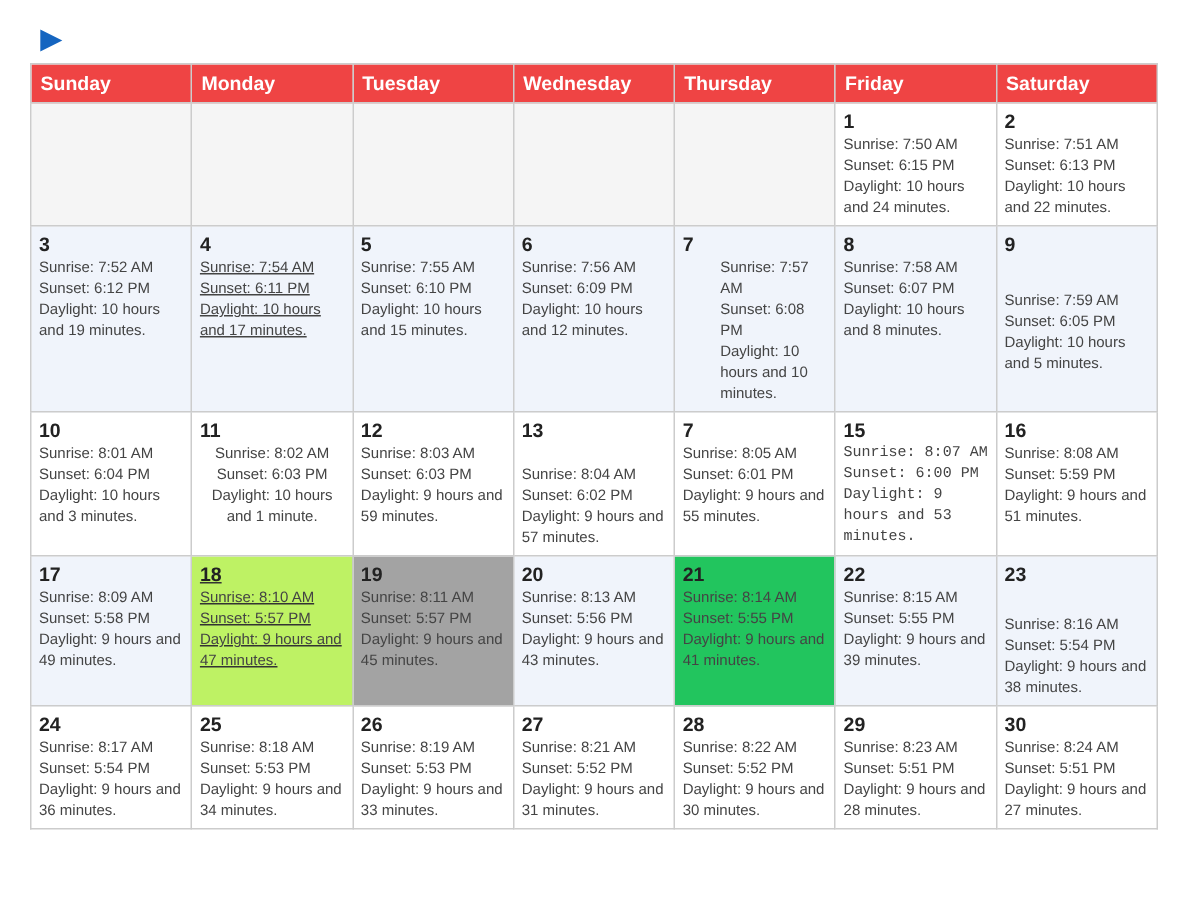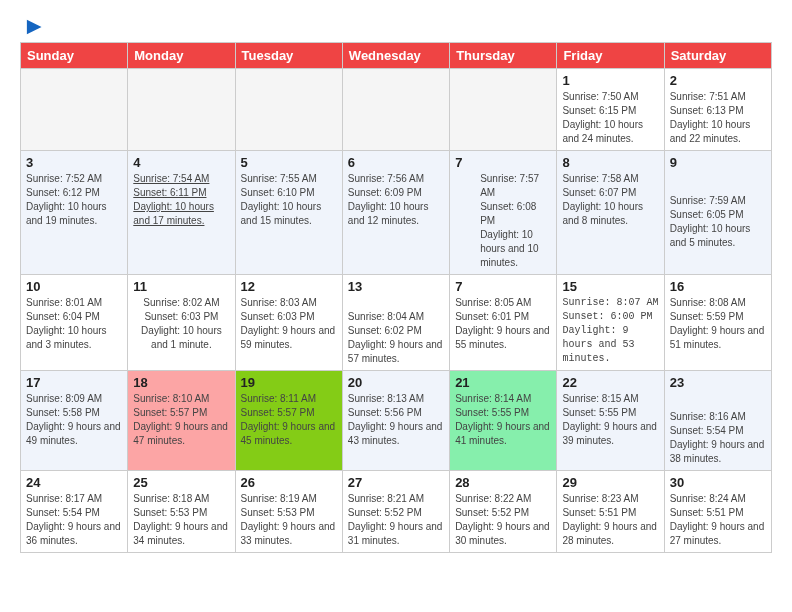--- a/index.html
+++ b/index.html
@@ -229,39 +229,39 @@
 Daylight: 9 hours and 51 minutes.</div>
           </td>
         </tr>
         <tr>
           <td style="background: rgb(240, 244, 251);">
             <span class="day-number">17</span>
             <div class="day-info" style="white-space: pre-line;">Sunrise: 8:09 AM
 Sunset: 5:58 PM
 Daylight: 9 hours and 49 minutes.</div>
           </td>
-          <td style="background: #fca5a5;">
+          <td style="background: #bef264; text-decoration: underline;">
             <span class="day-number">18</span>
             <div class="day-info" style="white-space: pre-line;">Sunrise: 8:10 AM
 Sunset: 5:57 PM
 Daylight: 9 hours and 47 minutes.</div>
           </td>
-          <td style="background: #84cc16;">
+          <td style="background: #a3a3a3;">
             <span class="day-number">19</span>
             <div class="day-info" style="white-space: pre-line;">Sunrise: 8:11 AM
 Sunset: 5:57 PM
 Daylight: 9 hours and 45 minutes.</div>
           </td>
           <td style="background: rgb(240, 244, 251);">
             <span class="day-number">20</span>
             <div class="day-info" style="white-space: pre-line;">Sunrise: 8:13 AM
 Sunset: 5:56 PM
 Daylight: 9 hours and 43 minutes.</div>
           </td>
-          <td style="background: #86efac;">
+          <td style="background: #22c55e;">
             <span class="day-number">21</span>
             <div class="day-info" style="white-space: pre-line;">Sunrise: 8:14 AM
 Sunset: 5:55 PM
 Daylight: 9 hours and 41 minutes.</div>
           </td>
           <td style="background: rgb(240, 244, 251);">
             <span class="day-number">22</span>
             <div class="day-info" style="white-space: pre-line;">Sunrise: 8:15 AM
 Sunset: 5:55 PM
 Daylight: 9 hours and 39 minutes.</div>

